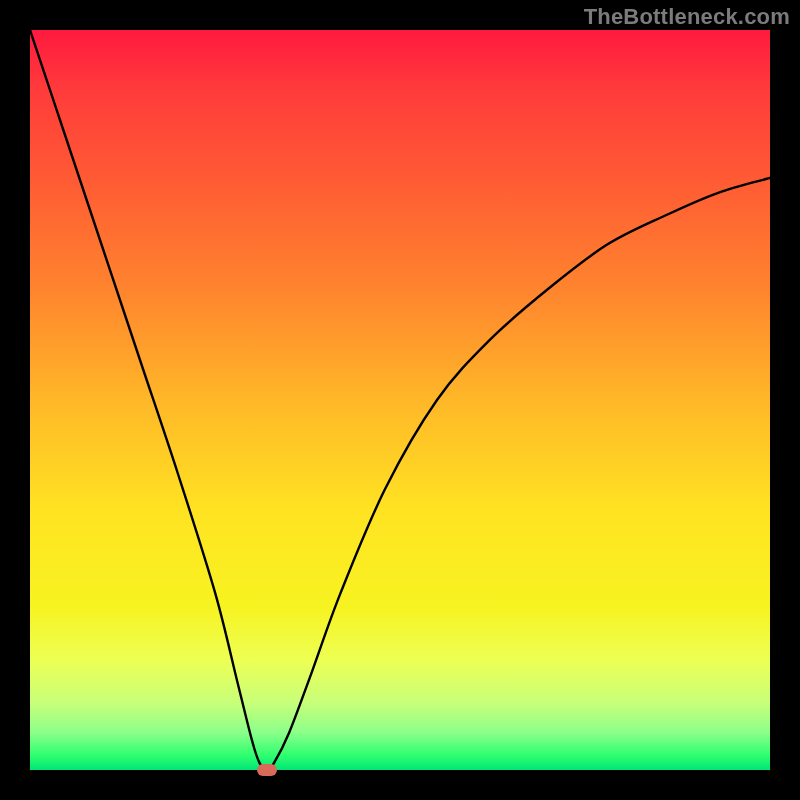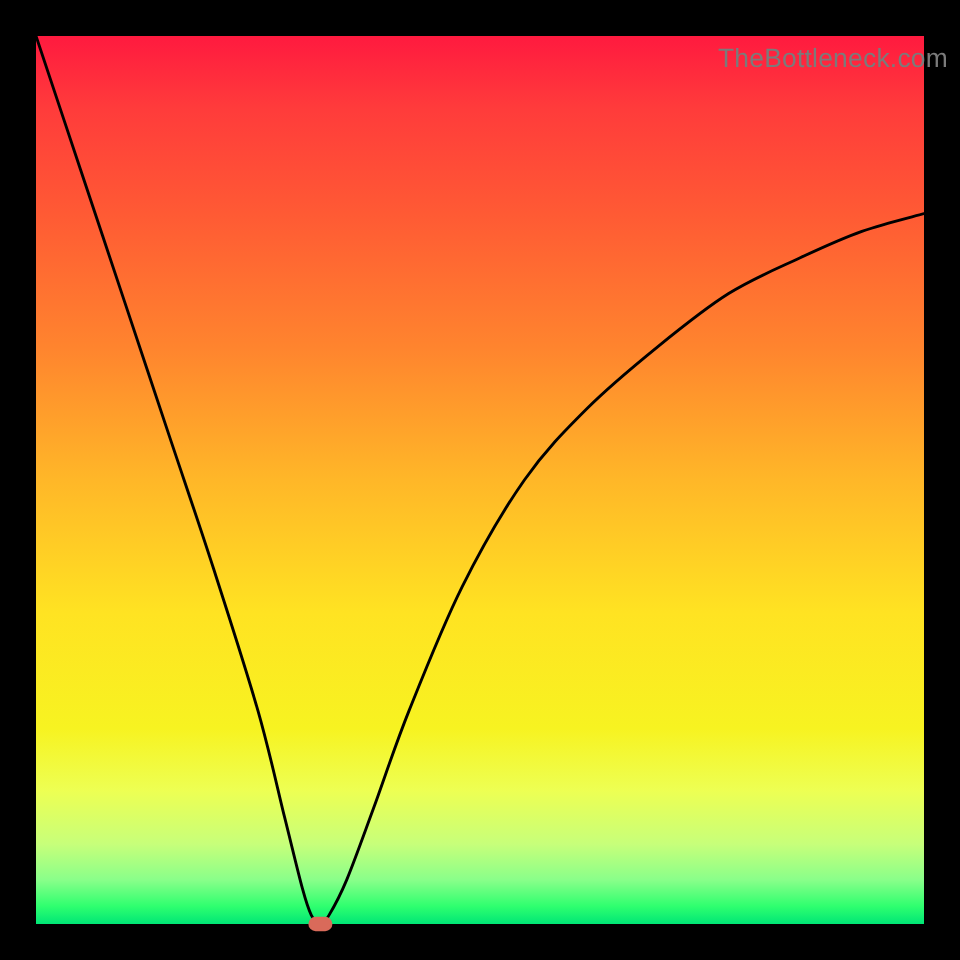--- a/index.html
+++ b/index.html
@@ -32,25 +32,24 @@
       #2fff6f 98%,
       #00e676 100%
     );
   }
   .watermark {
     position: absolute;
     top: 4px;
     right: 10px;
     color: #7b7b7b;
     font-size: 22px;
-    font-weight: 400;
+    font-weight: 700;
     letter-spacing: 0.2px;
     z-index: 5;
     user-select: none;
-    margin-top: 32px;
   }
   svg.curve {
     position: absolute;
     left: 0;
     top: 0;
     width: 740px;
     height: 740px;
     display: block;
   }
   .marker {

